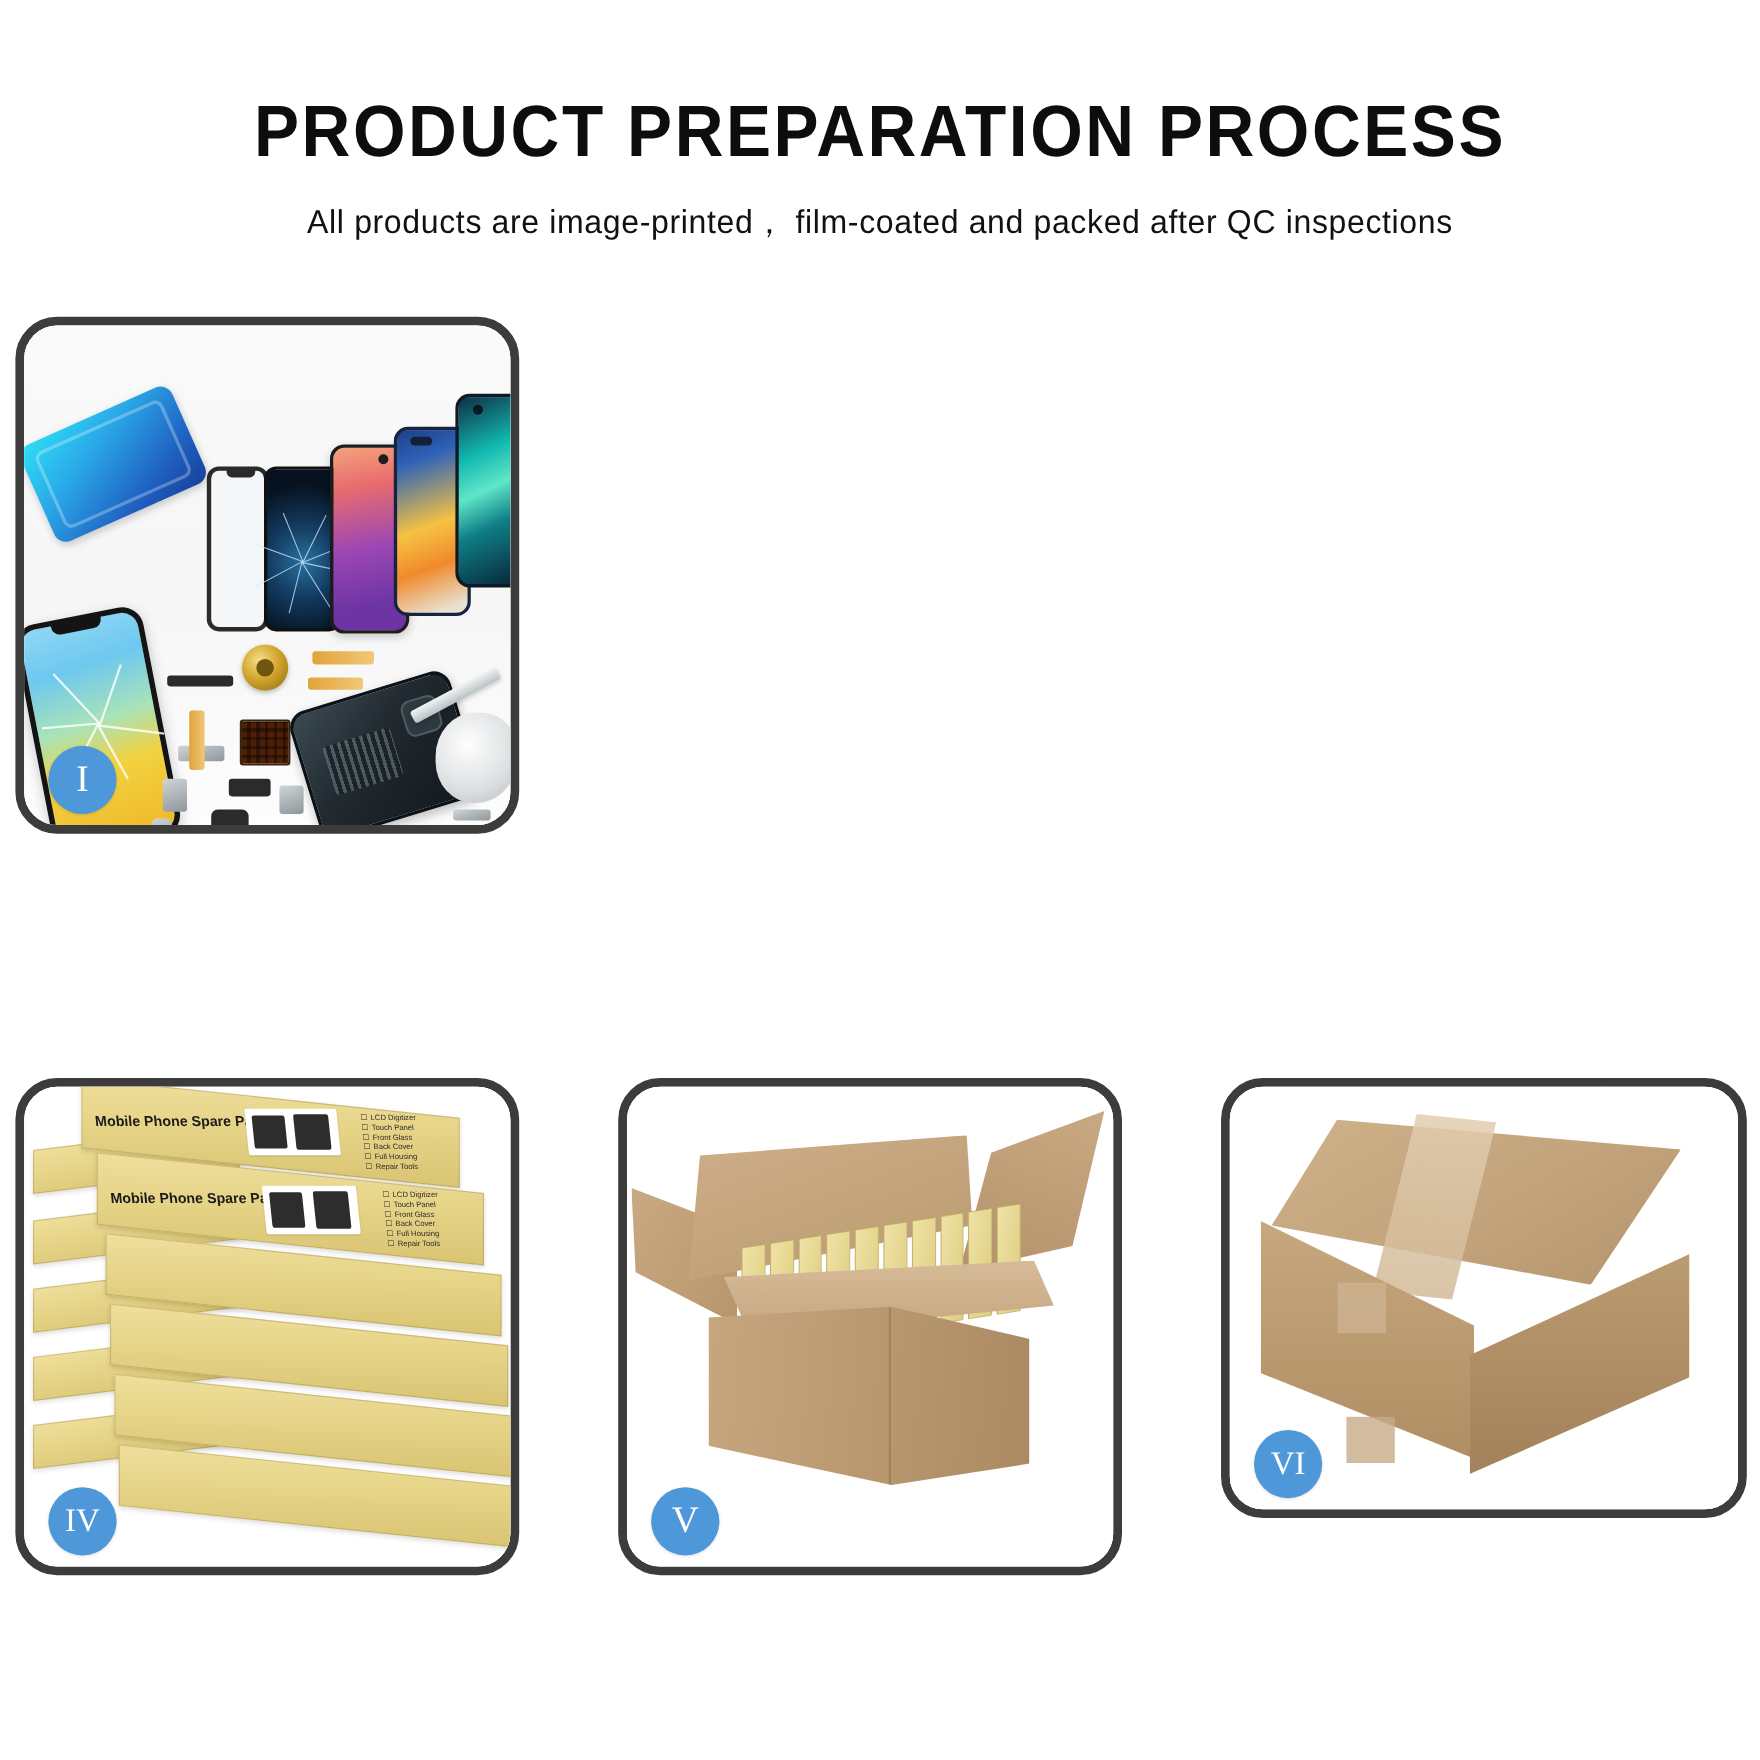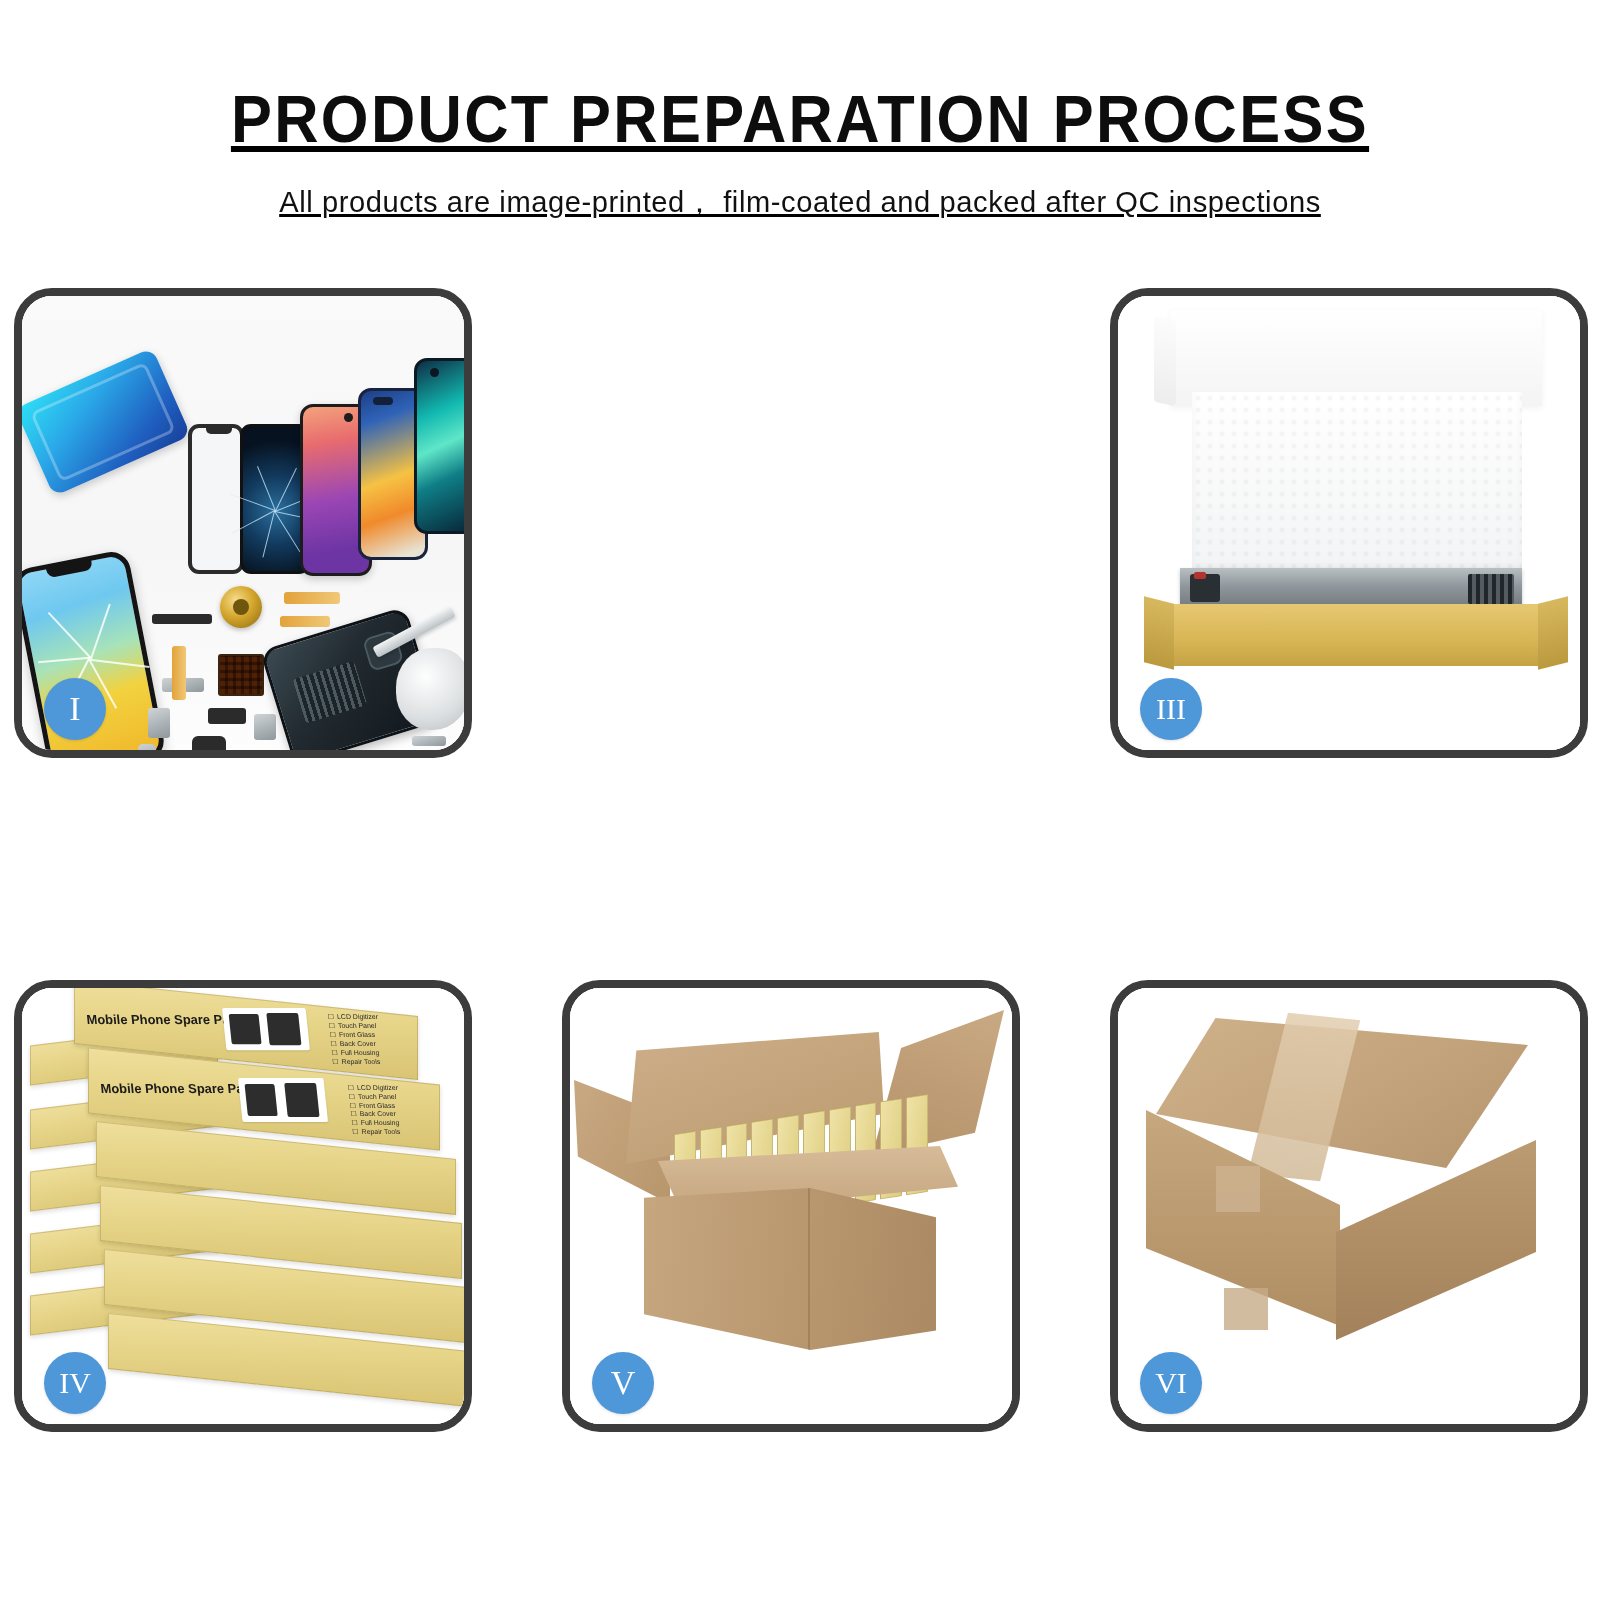--- a/index.html
+++ b/index.html
@@ -5,21 +5,21 @@
   * { box-sizing: border-box; margin: 0; padding: 0; }
   html, body {
     width: 1600px; height: 1600px;
     background: #ffffff;
     font-family: "Liberation Sans", sans-serif;
     overflow: hidden;
   }
   .page { position: relative; width: 1600px; height: 1600px; background:#fff; }
 
   
-  .header { position:absolute; left:0; top:0; width:1600px; text-align:center;text-decoration:underline; }
+  .header { position:absolute; left:0; top:0; width:1600px; text-align:center; }
   .title {
     font-family:"Liberation Sans", sans-serif;
     font-size:66px; font-weight:700; letter-spacing:2.5px;
     color:#0d0d0d; line-height:1; margin-top:86px;
     transform: scaleX(0.93); transform-origin:center;
   }
   .subtitle {
     font-family:"Liberation Sans", sans-serif;
     font-size:30px; font-weight:400; letter-spacing:0.6px;
     color:#111; margin-top:30px;
@@ -42,21 +42,21 @@
     position:absolute; inset:0;
     border-radius:30px;
     overflow:hidden;
     background:#fbfbfb;
   }
   .p1 { left:14px;  top:0;   width:458px; height:470px; }
   .p2 { left:562px; top:0;   width:458px; height:470px; }
   .p3 { left:1110px;top:0;   width:478px; height:470px; }
   .p4 { left:14px;  top:0;   width:458px; height:452px; }
   .p5 { left:562px; top:0;   width:458px; height:452px; }
-  .p6 { left:1110px;top:0;   width:478px; height:452px;text-align:right; }
+  .p6 { left:1110px;top:0;   width:478px; height:400px;text-align:right; }
 
   
   .badge {
     position:absolute; left:22px; bottom:10px;
     width:62px; height:62px; border-radius:50%;
     background:#4e97d9;
     display:flex; align-items:center; justify-content:center;
     color:#ffffff;
     font-family:"Liberation Serif", serif;
     font-size:34px; line-height:1;
@@ -442,35 +442,20 @@
             <div class="twz"></div>
             <div class="gry" style="right:18px;top:440px;width:34px;height:10px;"></div>
           </div>
         </div>
         <div class="badge">
           <span>I</span>
         </div>
       </div>
 
 
-      <div class="panel p3">
-        <div class="clip">
-          <div class="p3s">
-            <div class="lid3"></div>
-            <div class="foam3"></div>
-            <div class="scr3w">
-              <div class="scr3dots"></div>
-            </div>
-            <div class="krb3"></div>
-          </div>
-        </div>
-        <div class="badge small">
-          <span>III</span>
-        </div>
-      </div>
 
     </div>
 
     <div class="row row2">
 
       <div class="panel p4">
         <div class="clip">
           <div class="p4s">
 
             <div class="gbox" style="left:8px;top:46px;width:188px;height:40px;transform:skewY(-7deg);">

